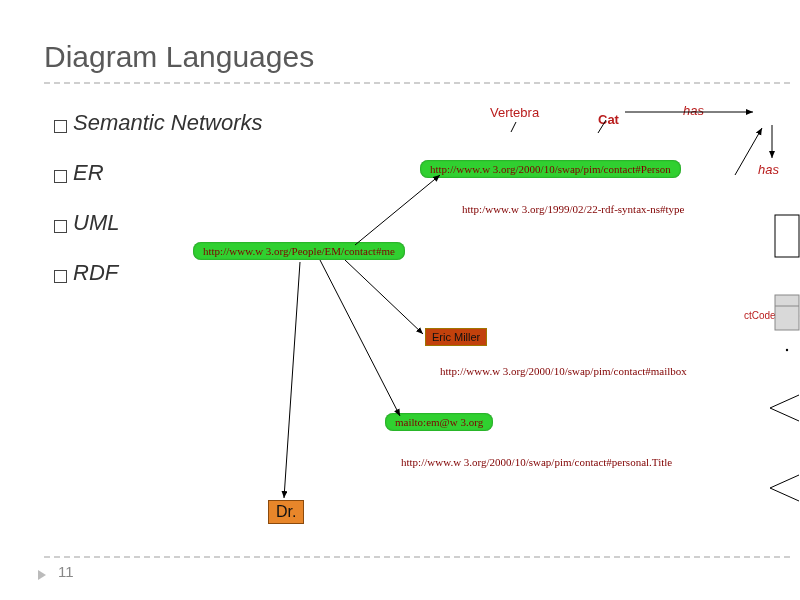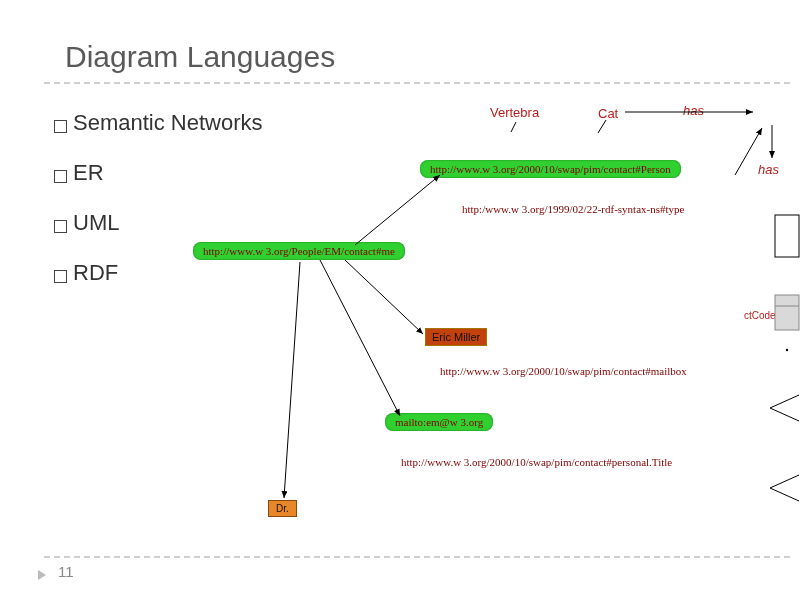--- a/index.html
+++ b/index.html
@@ -17,41 +17,41 @@
     height: 600px;
     background: #fff;
     box-sizing: border-box;
   }
   .title {
     position: absolute;
     left: 44px;
     top: 40px;
     font-size: 30px;
     color: #595959;
-    margin-left: 21px;
   }
   .hr {
     position: absolute;
     left: 44px;
     right: 10px;
     border-top: 2px dashed #cfcfcf;
   }
   .hr.t1 { top: 82px; }
   .hr.t2 { bottom: 42px; }
   .bullets {
     position: absolute;
     left: 54px;
     top: 110px;
   }
   .bullet {
     color: #333;
     font-size: 22px;
     margin-bottom: 24px;
     display: flex;
     align-items: baseline;
+    font-style: italic;
   }
   .bullet .box {
     width: 11px;
     height: 11px;
     border: 1.5px solid #444;
     margin-right: 6px;
     display: inline-block;
     position: relative;
     top: 3px;
   }
@@ -93,21 +93,21 @@
     font-family: Arial, sans-serif;
     color: #111;
     font-size: 11px;
   }
   .orange {
     background: #e8862a;
     border: 1px solid #8b4a0d;
     padding: 2px 7px;
     font-family: Arial, sans-serif;
     color: #111;
-    font-size: 10px;
+    font-size: 16px;
   }
   .black-label {
     color: #b91c1c;
     font-family: Arial, sans-serif;
     font-size: 13px;
   }
   .plainred {
     color:#800000;
     font-family: "Times New Roman", serif;
   }
@@ -139,21 +139,21 @@
         <span class="box"></span>
         <span>UML</span>
       </div>
     <div class="bullet">
         <span class="box"></span>
         <span>RDF</span>
       </div>
   </div>
 
   <div class="node black-label" style="left:490px; top:105px;">Vertebra</div>
-  <div class="node black-label" style="left:598px; top:106px;">Cat</div>
+  <div class="node black-label" style="left:598px; top:112px;font-weight:bold;">Cat</div>
   <div class="node black-label" style="left:683px; top:103px; font-style:italic;">has</div>
   <div class="node black-label" style="left:758px; top:108px;margin-left:44px;">Fur</div>
   <div class="node black-label" style="left:758px; top:162px; font-style:italic;">has</div>
 
   <div class="node green" style="left:420px; top:160px;">http://www.w 3.org/2000/10/swap/pim/contact#Person</div>
   <div class="node plainred" style="left:428px; top:203px; font-size:11px;padding-left:34px;">http:/www.w 3.org/1999/02/22-rdf-syntax-ns#type</div>
   <div class="node green" style="left:193px; top:242px;">http://www.w 3.org/People/EM/contact#me</div>
   <div class="node yellow" style="left:425px; top:328px;">Eric Miller</div>
   <div class="node plainred" style="left:440px; top:365px; font-size:11px;">http://www.w 3.org/2000/10/swap/pim/contact#mailbox</div>
   <div class="node green" style="left:385px; top:413px;">mailto:em@w 3.org</div>

